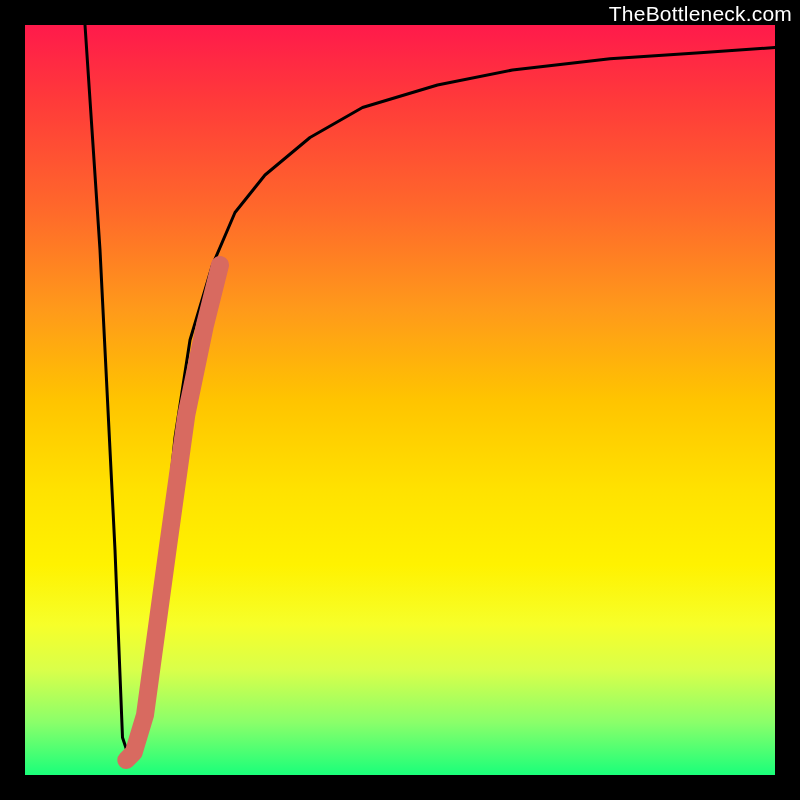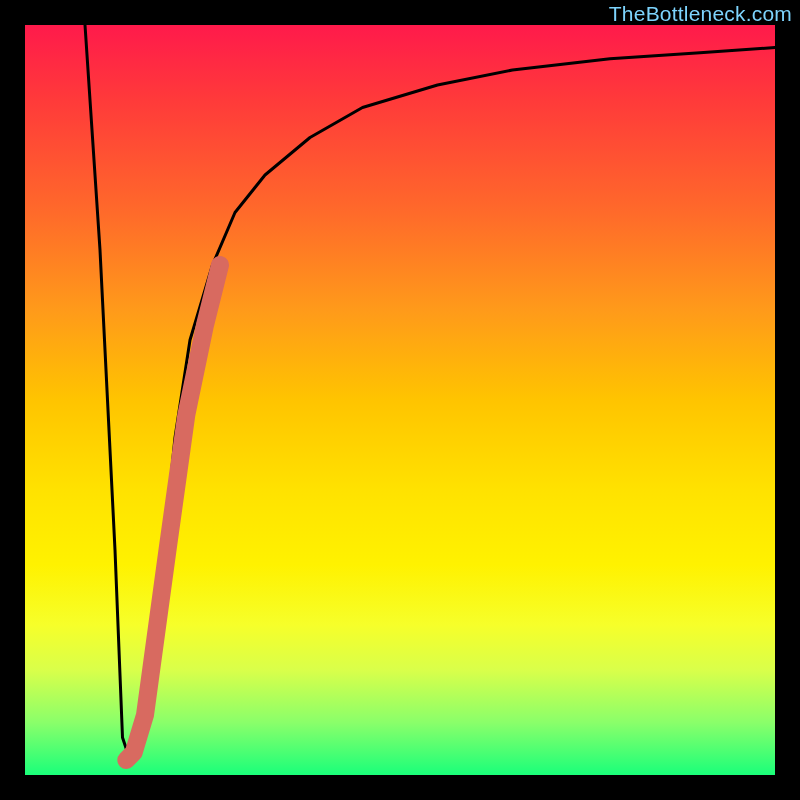--- a/index.html
+++ b/index.html
@@ -38,21 +38,21 @@
       #f6ff2a 80%,
       #d9ff4a 86%,
       #8aff6a 93%,
       #1aff7a 100%
     );
   }
   .watermark {
     position: absolute;
     top: 2px;
     right: 8px;
-    color: #7dd3fc;
+    color: #ffffff;
     font-size: 21px;
     font-weight: 500;
     letter-spacing: 0.2px;
     user-select: none;
   }
   svg.curve {
     position: absolute;
     left: 0;
     top: 0;
     width: 750px;

